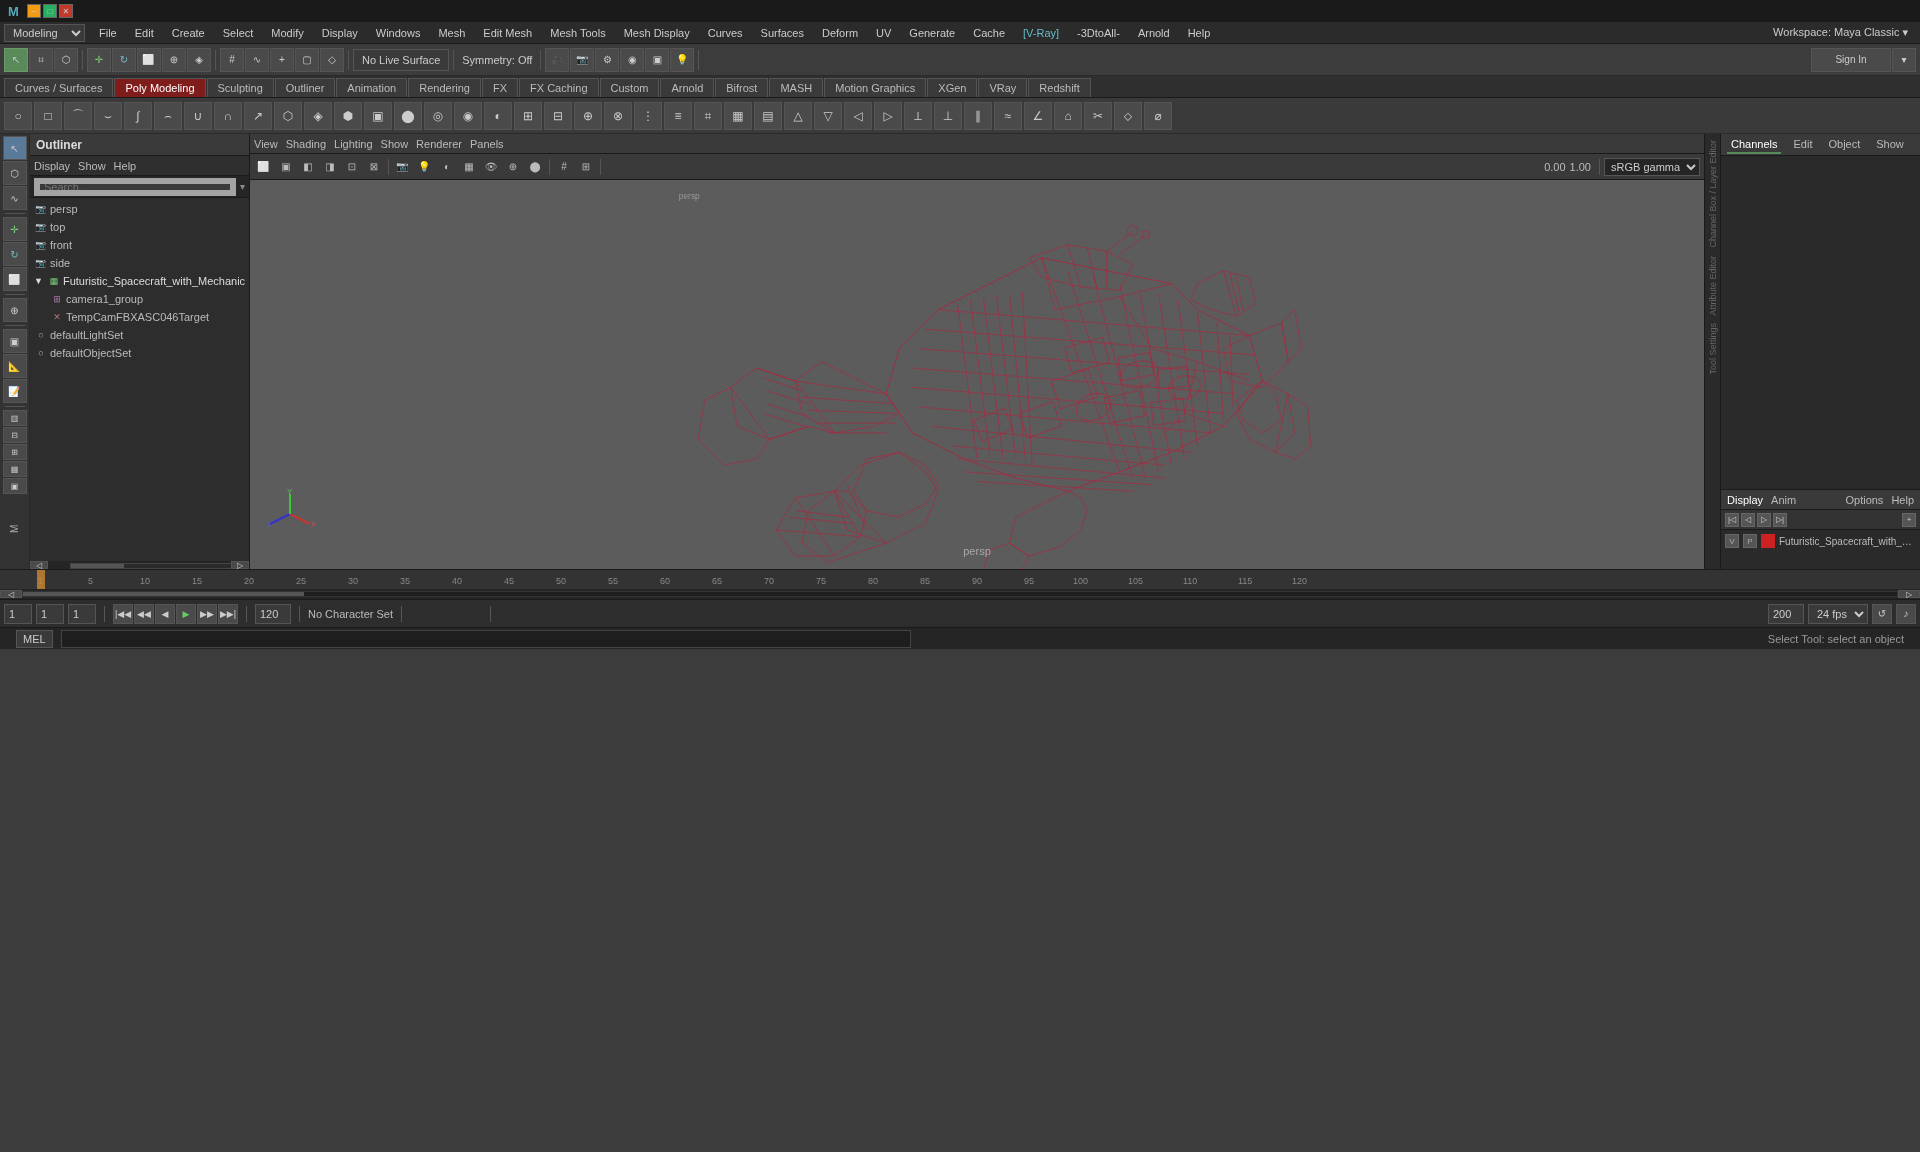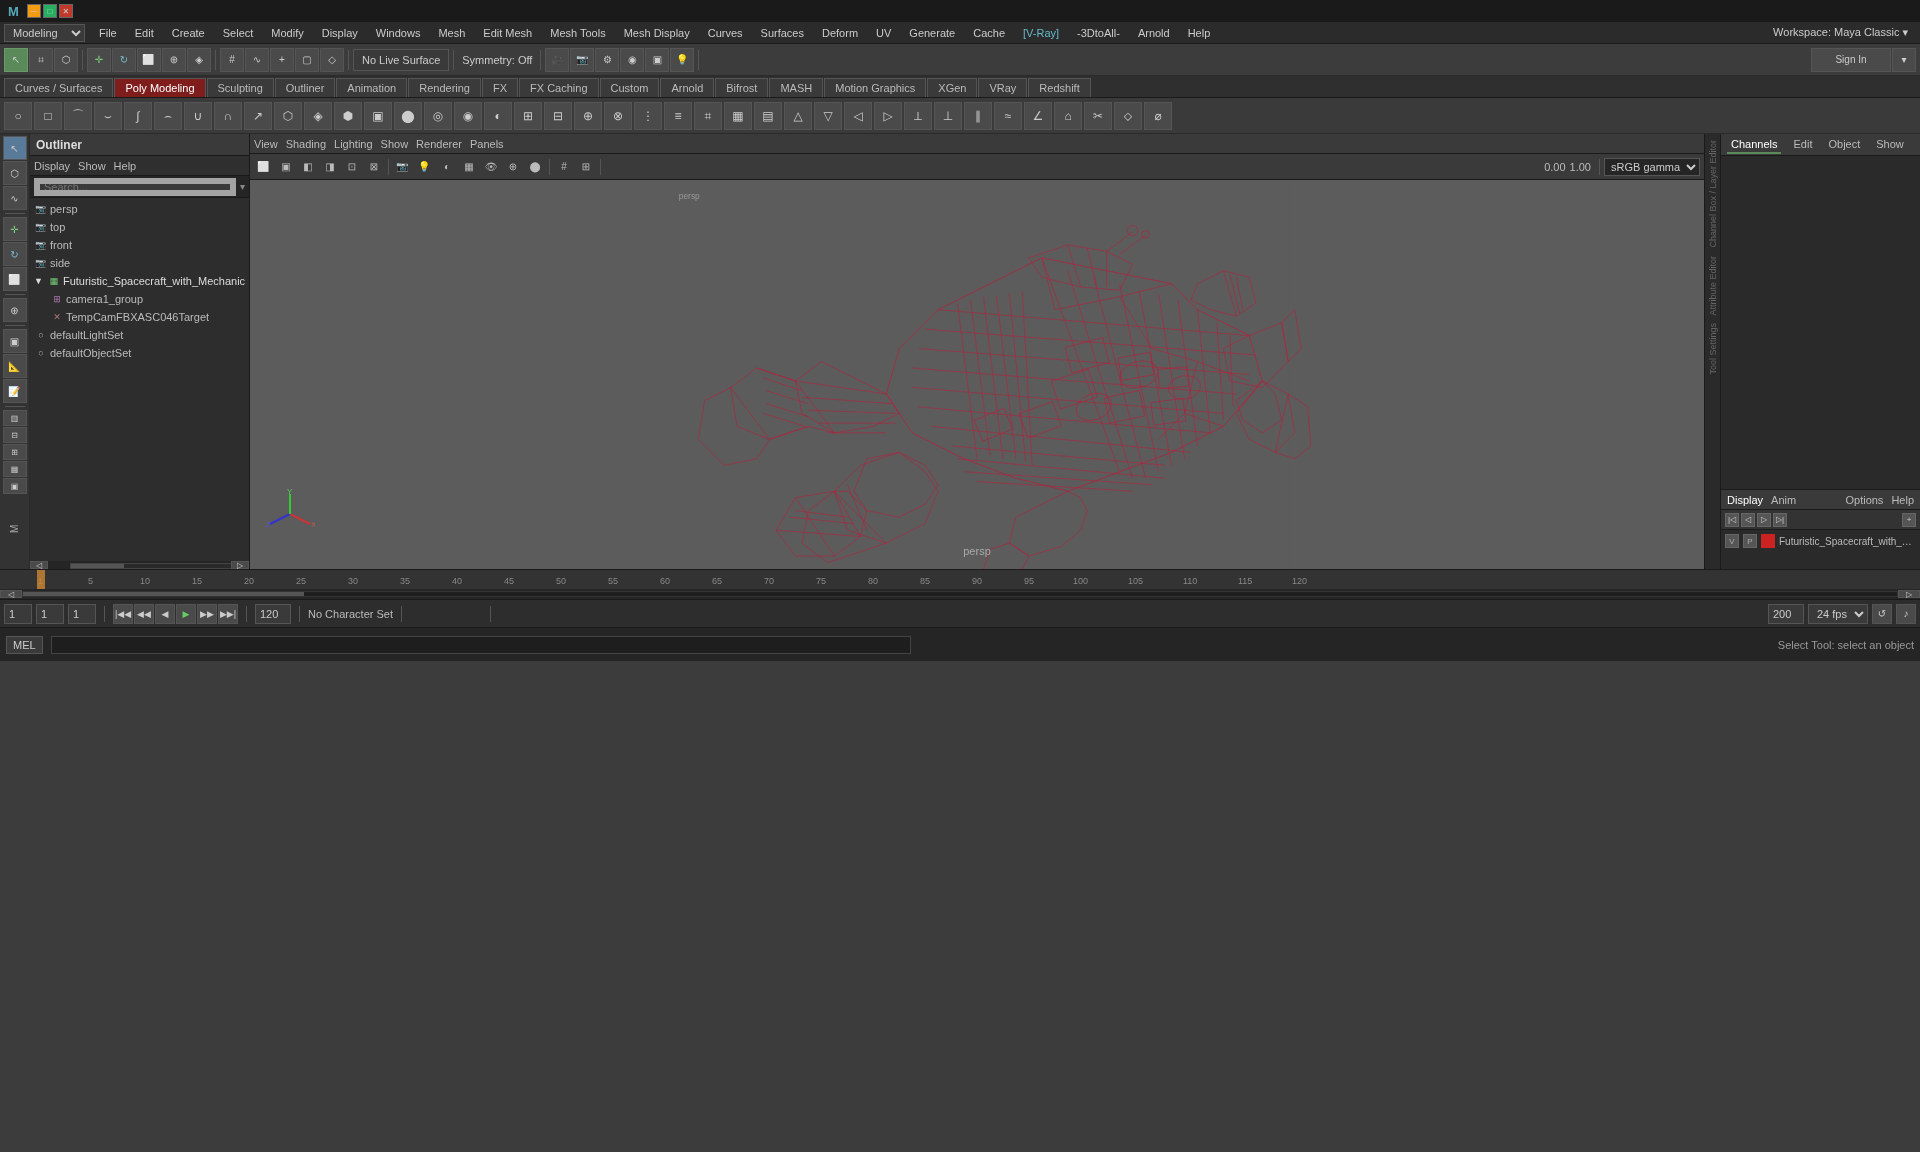--- a/index.html
+++ b/index.html
@@ -505,25 +505,25 @@
       display: flex;
       align-items: center;
       justify-content: center;
       cursor: pointer;
       font-size: 9px;
       color: #ccc;
     }
 
     
     #status-bar {
-      height: 34px;
+      height: 22px;
       background: #252525;
       display: flex;
       align-items: center;
-      padding: 0 6px;
+      padding: 0 16px;
       border-top: 1px solid #1a1a1a;
       gap: 8px;
     }
     .status-text {
       font-size: 11px;
       color: #999;
     }
     #mel-label {
       font-size: 11px;
       color: #ccc;

